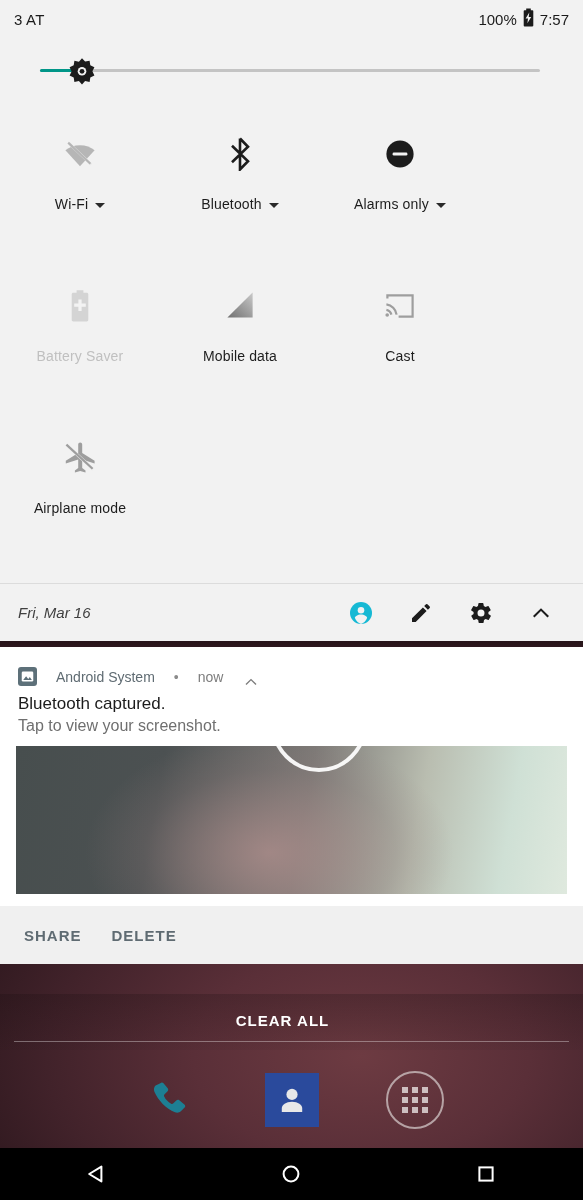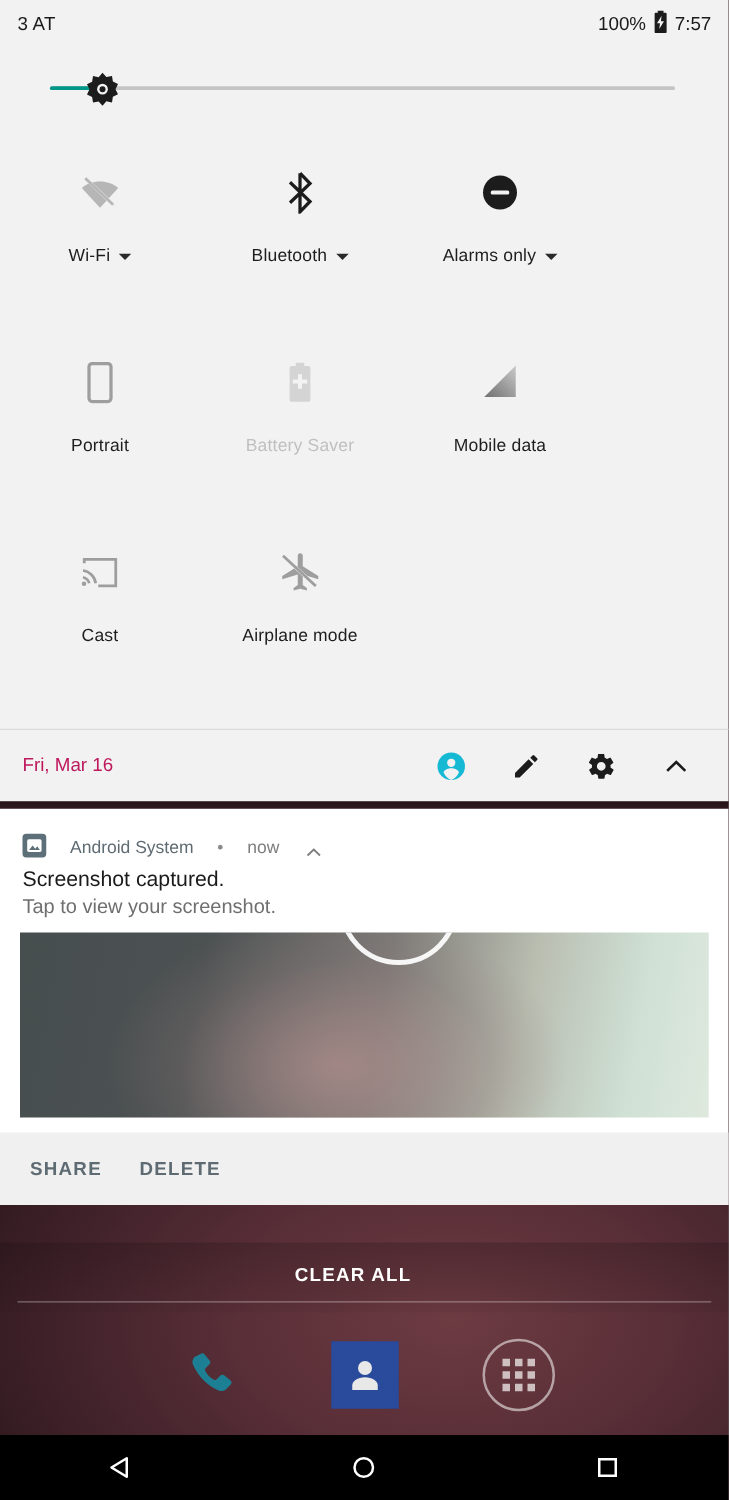--- a/index.html
+++ b/index.html
@@ -136,21 +136,22 @@
     left: 0; top: 583px;
     width: 583px; height: 58px;
     border-top: 1px solid #dcdcdc;
     display: flex;
     align-items: center;
     padding: 0 18px;
     box-sizing: border-box;
   }
   .qs-date {
     font-size: 15px;
-    color: #be185d;
+    color: #404040;
+    font-style: italic;
   }
   .qs-actions {
     margin-left: auto;
     display: flex;
     align-items: center;
     gap: 36px;
     padding-right: 12px;
   }
   .qs-act {
     width: 24px; height: 24px;
@@ -409,30 +410,20 @@
             <rect x="7.6" y="13.4" width="14.8" height="3.2" rx="1.3" fill="#f2f2f2"></rect>
           </svg>
         </div>
         <div class="tile-label-row">
           <span>Alarms only</span>
           <span class="caret-down"></span>
         </div>
       </div>
 
 
-      <div class="tile">
-        <div class="tile-icon">
-          <svg width="26" height="34" viewBox="0 0 26 34">
-            <rect x="4.2" y="1.8" width="17.6" height="30.4" rx="2.6" fill="none" stroke="#9e9e9e" stroke-width="2.6"></rect>
-          </svg>
-        </div>
-        <div class="tile-label-row">
-          <span>Portrait</span>
-        </div>
-      </div>
 
       <div class="tile disabled">
         <div class="tile-icon">
           <svg width="24" height="34" viewBox="0 0 24 34">
             <path fill="#d4d4d4" d="M8.6 1.2h6.8v2.6h3.3c.9 0 1.6.7 1.6 1.6v25.4c0 .9-.7 1.6-1.6 1.6H5.3c-.9 0-1.6-.7-1.6-1.6V5.4c0-.9.7-1.6 1.6-1.6h3.3V1.2z"></path>
             <path fill="#f3f3f3" d="M10.4 10.4h3.2v4.2h4.2v3.2h-4.2v4.2h-3.2v-4.2H6.2v-3.2h4.2z"></path>
           </svg>
         </div>
         <div class="tile-label-row">
           <span>Battery Saver</span>
@@ -524,21 +515,21 @@
       </span>
       <span class="notif-app">Android System</span>
       <span class="dot-sep">•</span>
       <span class="notif-time">now</span>
       <span class="chev-up">
         <svg width="12" height="8" viewBox="0 0 12 8">
           <path fill="none" stroke="#7d7d7d" stroke-width="1.4" d="M1 6.4L6 1.6 11 6.4"></path>
         </svg>
       </span>
     </div>
-    <div class="notif-title">Screenshot captured.</div>
+    <div class="notif-title">Bluetooth captured.</div>
     <div class="notif-body">Tap to view your screenshot.</div>
 
     <div class="notif-thumb">
       <div class="thumb-arc"></div>
     </div>
 
     <div class="notif-actions">
       <div class="notif-action-btn">SHARE</div>
       <div class="notif-action-btn">DELETE</div>
     </div>

